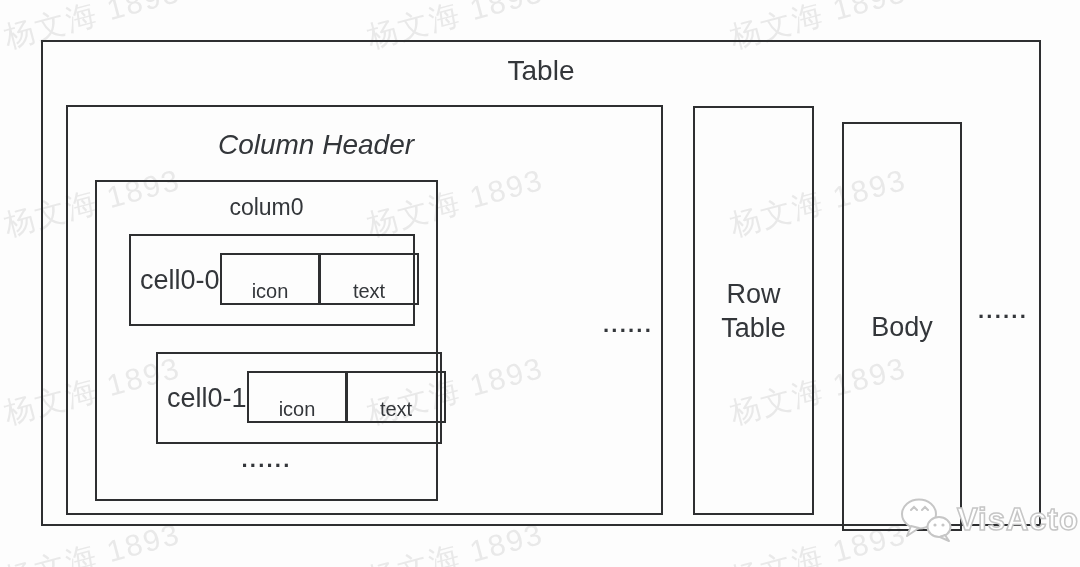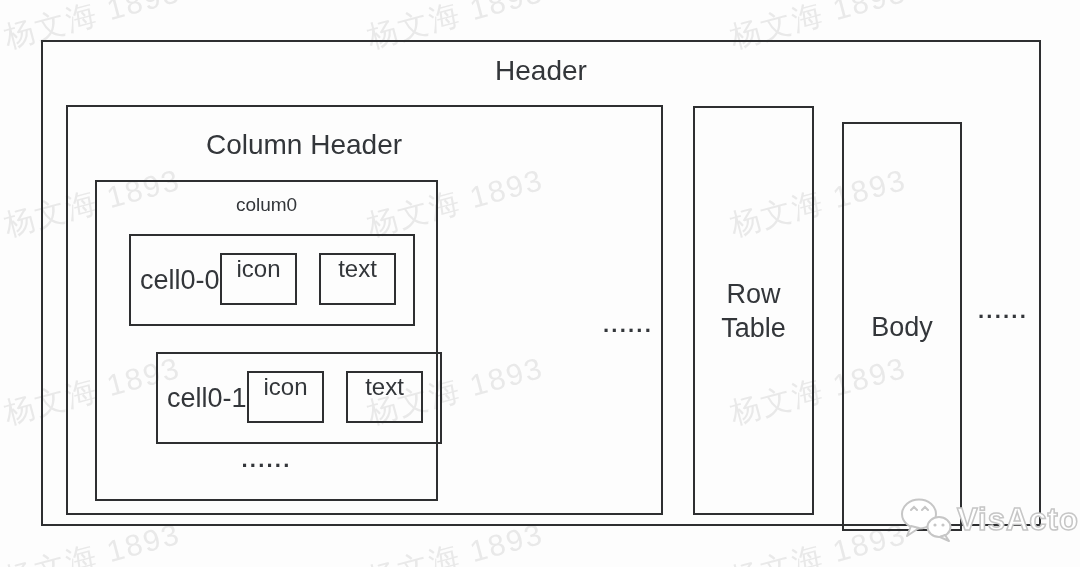--- a/index.html
+++ b/index.html
@@ -21,31 +21,31 @@
   
   .box { position:absolute; border:2px solid #2e2f31; box-sizing:border-box; background:transparent; }
   .lbl { position:absolute; font-size:28px; line-height:1.2; }
   .center-lbl { display:flex; align-items:center; justify-content:center; text-align:center; }
   .dots { position:absolute; font-size:22px; font-weight:700; letter-spacing:1px; line-height:30px; text-align:center; color:#33363a; }
 
   #table-box { left:41px; top:40px; width:1000px; height:486px; }
   #table-label { left:0; right:0; top:12px; text-align:center; }
 
   #column-header-box { left:23px; top:63px; width:597px; height:410px; }
-  #column-header-label { left:0; top:21px; width:472px; text-align:center; }
+  #column-header-label { left:12px; top:21px; width:472px; text-align:center;font-style:italic; }
 
   #colum0-box { left:27px; top:73px; width:343px; height:321px; }
-  #colum0-label { left:0; right:0; top:12px; text-align:center; font-size:19px; }
+  #colum0-label { left:0; right:0; top:12px; text-align:center; font-size:23px; }
 
   .cell-box { left:32px; width:286px; height:92px; }
   #cell00-box { top:52px; }
   #cell01-box { top:170px;margin-left:27px; }
   .cell-label { position:absolute; left:9px; top:50%; transform:translateY(-50%); font-size:27px; }
-  .icon-box { position:absolute; top:17px; width:77px; height:52px; border:2px solid #2e2f31; box-sizing:border-box;
-              display:flex; align-items:flex-start; justify-content:center; font-size:24px; }
+  .icon-box { position:absolute; top:17px; width:100px; height:52px; border:2px solid #2e2f31; box-sizing:border-box;
+              display:flex; align-items:flex-end; justify-content:center; font-size:20px; }
   .icon-pos { left:89px; }
   .text-pos { left:188px; }
 
   #colum0-dots { left:0; right:0; top:269px; }
 
   #colum1-box { left:398px; top:73px; width:121px; height:321px; }
   #columns-dots { left:530px; top:209px; width:60px; }
 
   #row-header-box { left:650px; top:64px; width:121px; height:409px; }
   #body-box { left:799px; top:80px; width:120px; height:409px; }
@@ -76,21 +76,21 @@
     <span class="wm wmc3 wmr2">杨文海 1893</span>
     <span class="wm wmc1 wmr3">杨文海 1893</span>
     <span class="wm wmc2 wmr3">杨文海 1893</span>
     <span class="wm wmc3 wmr3">杨文海 1893</span>
     <span class="wm wmc1 wmr4">杨文海 1893</span>
     <span class="wm wmc2 wmr4">杨文海 1893</span>
     <span class="wm wmc3 wmr4">杨文海 1893</span>
   </div>
 
   <div id="table-box" class="box">
-    <div id="table-label" class="lbl">Header</div>
+    <div id="table-label" class="lbl">Table</div>
 
     <div id="column-header-box" class="box">
       <div id="column-header-label" class="lbl">Column Header</div>
 
       <div id="colum0-box" class="box">
         <div id="colum0-label" class="lbl">colum0</div>
 
         <div id="cell00-box" class="box cell-box">
           <span class="cell-label">cell0-0</span>
           <div class="icon-box icon-pos">

